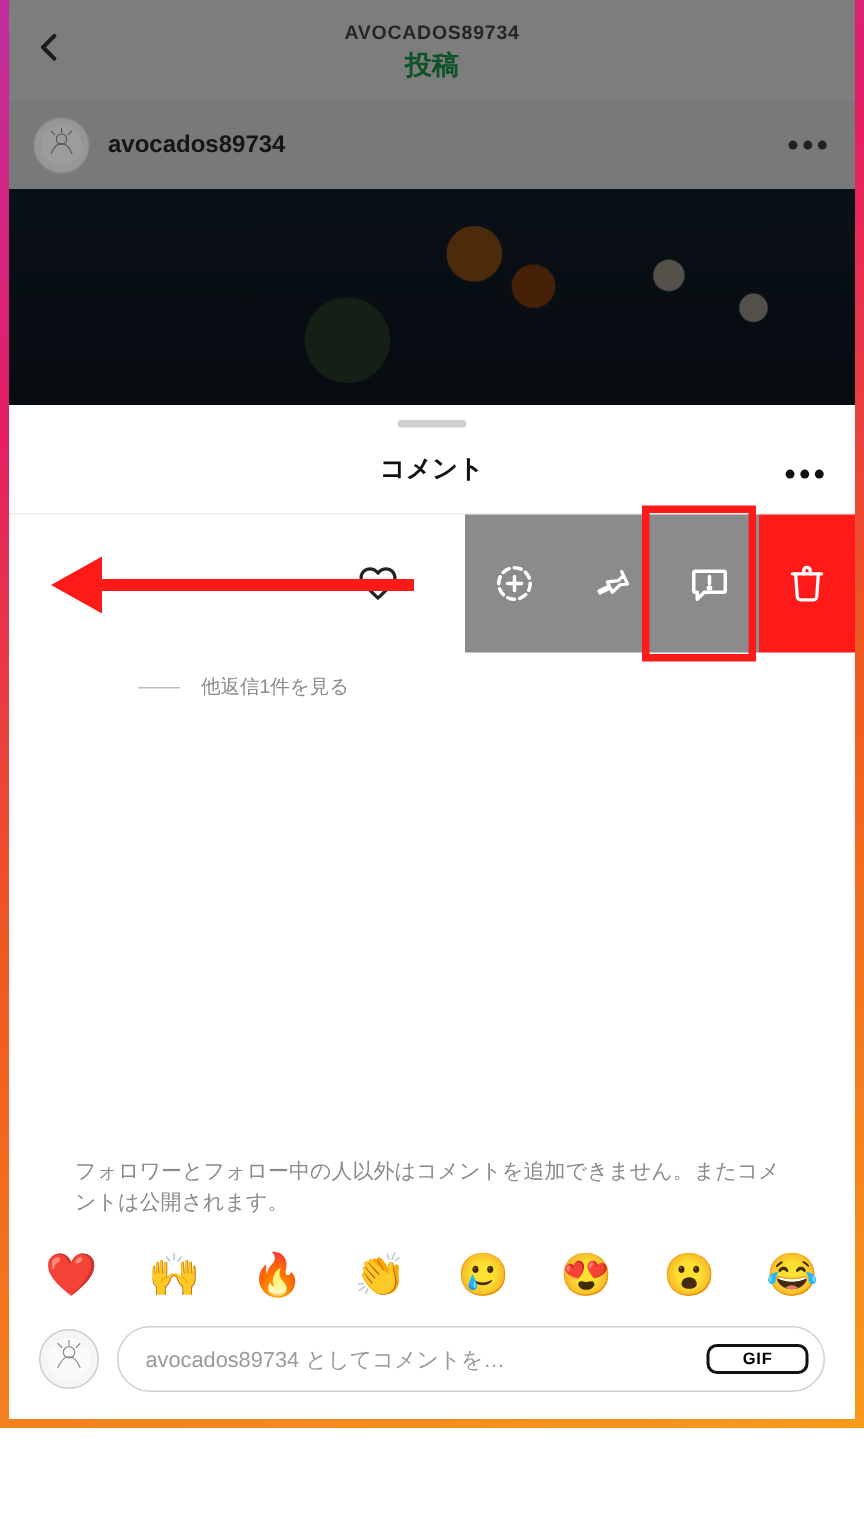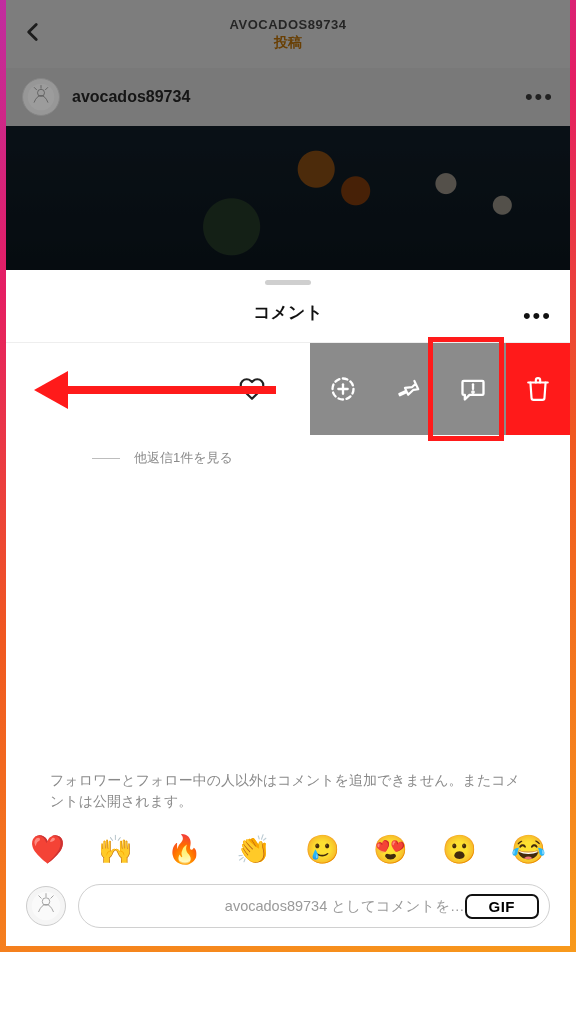--- a/index.html
+++ b/index.html
@@ -19,21 +19,21 @@
     background: rgba(160,160,160,0.65);
     display: flex; align-items: center; justify-content: center;
     z-index: 2;
   }
   .topbar .back {
     position: absolute; left: 14px; top: 50%; transform: translateY(-50%);
     color: #2b2b2b;
   }
   .topbar .titles { text-align: center; }
   .topbar .subtitle { font-size: 13px; font-weight: 700; color: #3a3a3a; letter-spacing: 0.5px; }
-  .topbar .title { font-size: 14px; font-weight: 700; color: #a16207; margin-top: 2px; }
+  .topbar .title { font-size: 18px; font-weight: 700; color: #15803d; margin-top: 2px; }
 
   .userbar {
     position: absolute; left: 0; right: 0; top: 68px; height: 58px;
     background: rgba(130,130,130,0.55);
     display: flex; align-items: center; padding: 0 16px;
     z-index: 2;
   }
   .avatar {
     width: 38px; height: 38px; border-radius: 50%;
     background: #e8e8e8; border: 1px solid #ccc;
@@ -145,25 +145,25 @@
   .input-row {
     display: flex; align-items: center; gap: 12px; padding: 4px 20px 18px;
   }
   .input-avatar {
     width: 40px; height: 40px; border-radius: 50%; border: 1px solid #ccc; background: #f5f5f5;
     display:flex; align-items:center; justify-content:center; overflow:hidden;
   }
   .input-avatar svg { width: 30px; height: 30px; }
   .pill {
     flex: 1; height: 44px; border: 1px solid #d0d0d0; border-radius: 22px;
-    display: flex; align-items: center; padding: 0 10px 0 18px; text-align: right;
+    display: flex; align-items: center; padding: 0 10px 0 18px;
   }
   .pill .ph { color: #9a9a9a; font-size: 14.5px; flex: 1; white-space: nowrap; overflow: hidden; text-overflow: ellipsis; }
   .gif-badge {
-    border: 2px solid #111; border-radius: 7px; font-weight: 800; font-size: 15px;
+    border: 2px solid #111; border-radius: 7px; font-weight: 800; font-size: 11px;
     padding: 2px 22px; letter-spacing: 0.5px;
   }
 </style>
 </head>
 <body>
 
 <div class="gradient-frame">
   <div class="inner">
 
     <div class="photo"></div>

